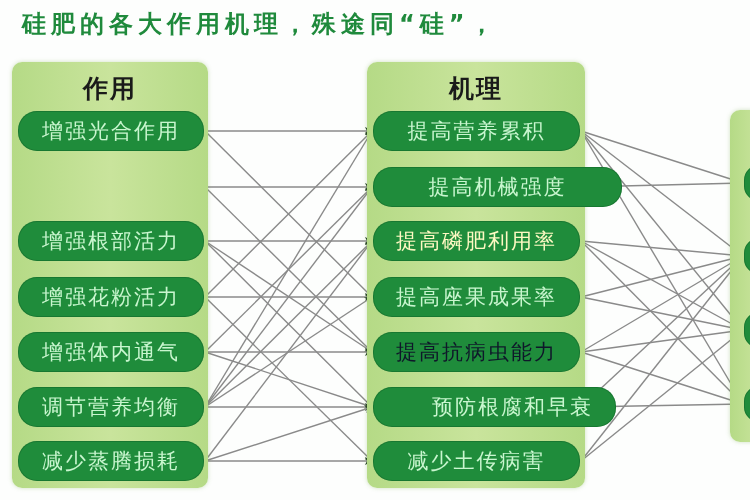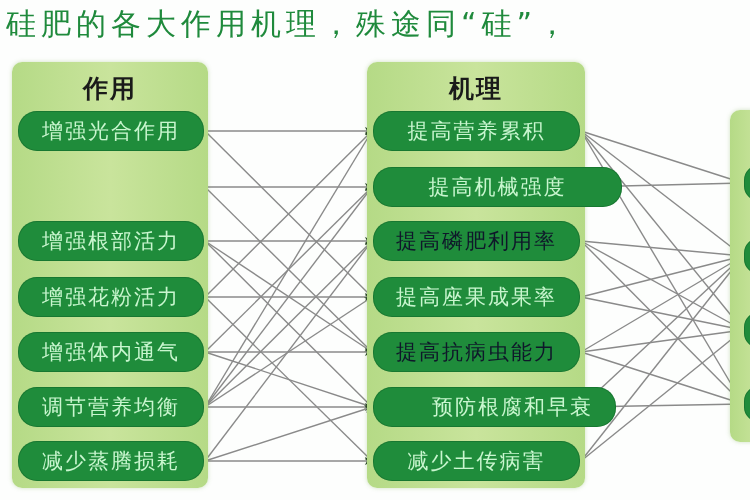--- a/index.html
+++ b/index.html
@@ -11,24 +11,24 @@
       overflow: hidden;
       font-family: "DejaVu Sans", sans-serif;
     }
     .stage {
       position: relative;
       width: 750px;
       height: 500px;
     }
     .title {
       position: absolute;
-      left: 6px;
+      left: 22px;
       top: 2px;
-      font-size: 30px;
-      font-weight: normal;
+      font-size: 24px;
+      font-weight: bold;
       letter-spacing: 5px;
       white-space: nowrap;
       line-height: 44px;
     }
     .panel {
       position: absolute;
       border-radius: 10px;
       box-shadow: 0 0 4px rgba(120,170,80,0.35);
     }
     .panel-header {
@@ -130,21 +130,21 @@
 
   <div class="node" style="left: 18px; top: 111px; width: 186px; background: rgb(31, 140, 59); color: rgb(201, 246, 207);">增强光合作用</div>
   <div class="node" style="left: 18px; top: 221px; width: 186px; background: rgb(31, 140, 59); color: rgb(201, 246, 207);">增强根部活力</div>
   <div class="node" style="left: 18px; top: 277px; width: 186px; background: rgb(31, 140, 59); color: rgb(201, 246, 207);">增强花粉活力</div>
   <div class="node" style="left: 18px; top: 332px; width: 186px; background: rgb(31, 140, 59); color: rgb(201, 246, 207);">增强体内通气</div>
   <div class="node" style="left: 18px; top: 387px; width: 186px; background: rgb(31, 140, 59); color: rgb(201, 246, 207);">调节营养均衡</div>
   <div class="node" style="left: 18px; top: 441px; width: 186px; background: rgb(31, 140, 59); color: rgb(201, 246, 207);">减少蒸腾损耗</div>
 
   <div class="node" style="left: 373px; top: 111px; width: 207px; background: rgb(31, 140, 59); color: rgb(201, 246, 207);">提高营养累积</div>
   <div class="node" style="left: 373px; top: 167px; width: 249px; background: rgb(31, 140, 59); color: rgb(201, 246, 207);">提高机械强度</div>
-  <div class="node" style="left: 373px; top: 221px; width: 207px; background: rgb(31, 140, 59); color: #0f172a;">提高磷肥利用率</div>
+  <div class="node" style="left: 373px; top: 221px; width: 207px; background: rgb(31, 140, 59); color: #fef9c3;">提高磷肥利用率</div>
   <div class="node" style="left: 373px; top: 277px; width: 207px; background: rgb(31, 140, 59); color: rgb(201, 246, 207);">提高座果成果率</div>
   <div class="node" style="left: 373px; top: 332px; width: 207px; background: rgb(31, 140, 59); color: #0f172a;">提高抗病虫能力</div>
   <div class="node" style="left: 373px; top: 387px; width: 207px; background: rgb(31, 140, 59); color: rgb(201, 246, 207); padding-left: 36px;">预防根腐和早衰</div>
   <div class="node" style="left: 373px; top: 441px; width: 207px; background: rgb(31, 140, 59); color: rgb(201, 246, 207);">减少土传病害</div>
 
   <div class="node" style="left: 744px; top: 165px; width: 30px; height: 36px; background: rgb(31, 140, 59); color: rgb(201, 246, 207);"></div>
   <div class="node" style="left: 744px; top: 238px; width: 30px; height: 36px; background: rgb(31, 140, 59); color: rgb(201, 246, 207);"></div>
   <div class="node" style="left: 744px; top: 312px; width: 30px; height: 36px; background: rgb(31, 140, 59); color: rgb(201, 246, 207);"></div>
   <div class="node" style="left: 744px; top: 386px; width: 30px; height: 36px; background: rgb(31, 140, 59); color: rgb(201, 246, 207);"></div>
 

